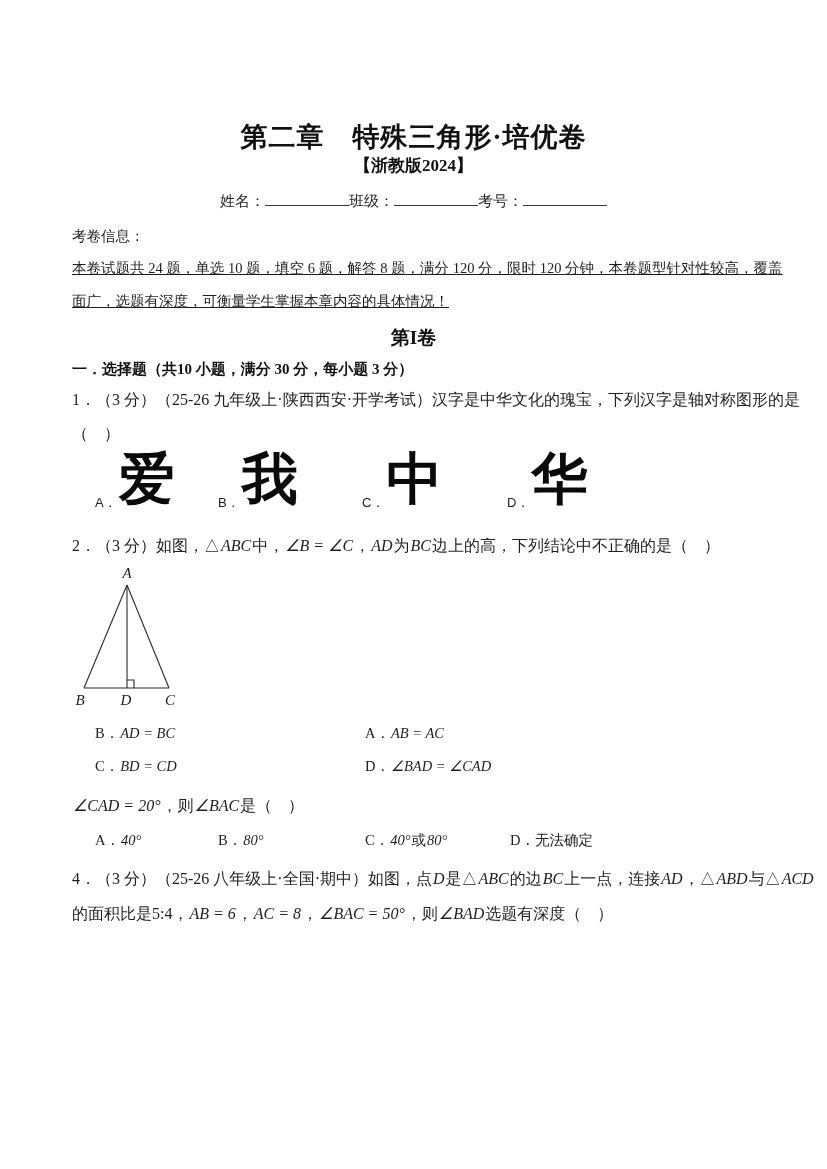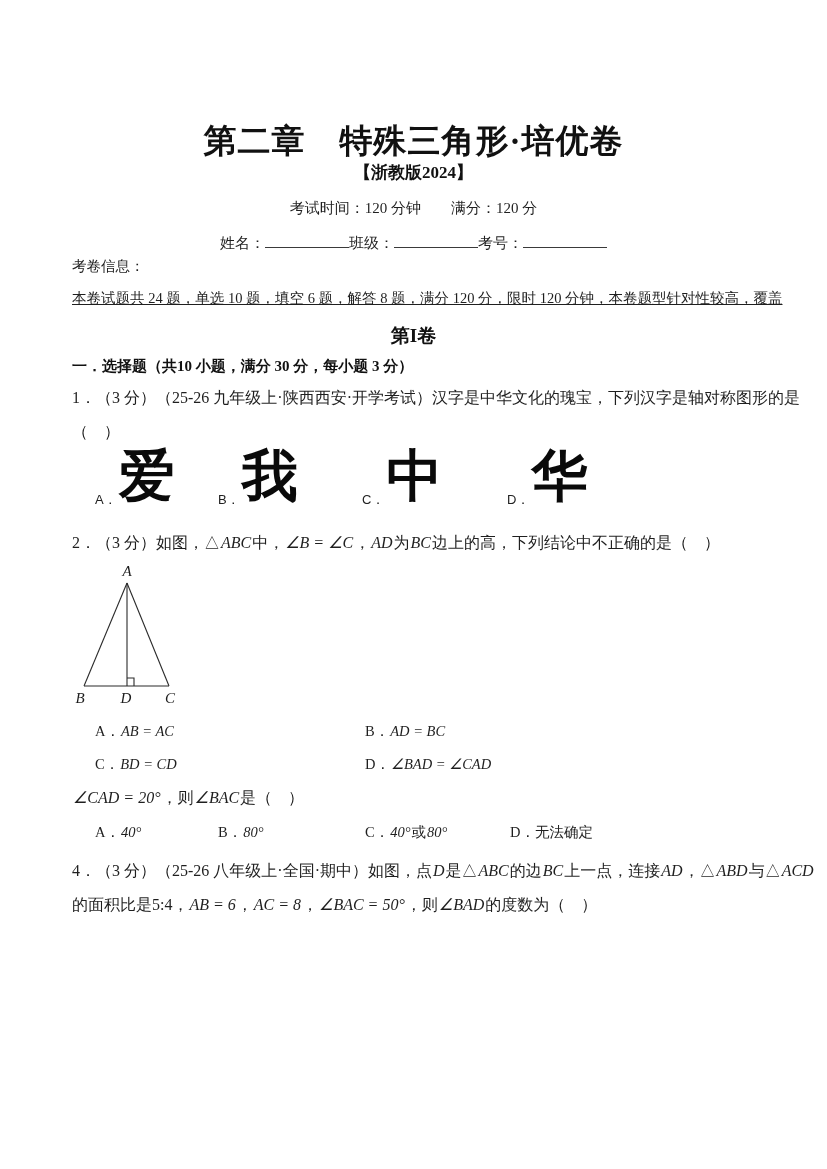--- a/index.html
+++ b/index.html
@@ -3,32 +3,32 @@
 <meta charset="utf-8">
 <style>
   html,body { margin:0; padding:0; background:#ffffff; }
   .page {
     position:relative; width:827px; height:1169px; background:#fff;
     font-family:"Liberation Serif", serif; color:#1f1f1f; overflow:hidden;
     box-sizing:border-box; padding:0 72px;
   }
   .nowrap { white-space:nowrap; }
   .doc-title {
-    margin:121px 0 0 0; text-align:center; font-size:33px; font-weight:bold;
+    margin:121px 0 0 0; text-align:center; font-size:27px; font-weight:bold;
     color:#111; letter-spacing:1px; line-height:1.25;
   }
   .edition { text-align:center; font-size:17px; font-weight:bold; color:#111; line-height:1.3; }
   .exam-meta { margin-top:15px; text-align:center; font-size:15px; line-height:1.3; }
   .exam-meta .gap { display:inline-block; width:30px; }
   .fill-line { margin-top:13px; text-align:center; font-size:15px; line-height:1.35; }
   .blank {
     display:inline-block; width:84px; height:15px;
     border-bottom:1px solid #3a3a3a; vertical-align:baseline;
   }
-  .info-heading { margin-top:3px; font-size:14.5px; line-height:1.4; }
+  .info-heading { margin-top:15px; font-size:14.5px; line-height:1.4; }
   .info-line { margin-top:12px; font-size:14.5px; line-height:1.4;text-decoration:underline; }
   .part-title { margin-top:15px; text-align:center; font-size:19px; font-weight:bold; color:#111; line-height:1.3; }
   .section-heading { margin-top:8px; font-size:15px; font-weight:bold; color:#111; line-height:1.35; }
   .qline { margin-top:12px; font-size:16px; line-height:1.4; }
   .qline.first { margin-top:10px; }
   .math { font-family:Liberation Serif, serif; font-style:italic; padding:0 1px; }
   .cjk { font-style:normal; }
 
   
   .q1-options { margin-top:4px; padding-left:23px; display:flex; align-items:flex-end; }
@@ -45,41 +45,39 @@
   .figure-wrap svg { display:block; }
   .fig-label { font-family:"Liberation Serif", serif; font-style:italic; font-size:15px; fill:#1c1c1c; }
 
   
   .q2-options { margin-top:8px; padding-left:23px; display:grid; grid-template-columns:270px 1fr; row-gap:13px; font-size:14.5px; line-height:1.4; }
   .q3-options { margin-top:12px; padding-left:23px; display:flex; font-size:14.5px; line-height:1.4; }
   .q3-opt.w1 { width:123px; } .q3-opt.w2 { width:147px; } .q3-opt.w3 { width:145px; }
   .q2-m18 { margin-top:18px; }
   .q2-m20 { margin-top:20px; }
   .q2-m26 { margin-top:26px; }
-  .q3-m13 { margin-top:13px; }
+  .q3-m13 { margin-top:19px; }
 </style>
 </head>
 <body>
 
 <div class="page">
 
   <h1 class="doc-title nowrap">第二章　特殊三角形·培优卷</h1>
 
   <div class="edition nowrap">【浙教版2024】</div>
 
-  <div class="exam-meta nowrap">
-    <span>考试时间：120 分钟</span><span class="gap"></span><span>满分：120 分</span>
-  </div>
 
   <div class="fill-line nowrap">
     <span>姓名：</span><span class="blank"></span><span>班级：</span><span class="blank"></span><span>考号：</span><span class="blank"></span>
   </div>
 
   <div class="info-heading nowrap">考卷信息：</div>
   <div class="info-line nowrap">本卷试题共 24 题，单选 10 题，填空 6 题，解答 8 题，满分 120 分，限时 120 分钟，本卷题型针对性较高，覆盖</div>
+  <div class="info-line nowrap">面广，选题有深度，可衡量学生掌握本章内容的具体情况！</div>
 
   <div class="part-title nowrap">第I卷</div>
   <div class="section-heading nowrap">一．选择题（共10 小题，满分 30 分，每小题 3 分）</div>
 
   <div class="qline first nowrap">1．（3 分）（25-26 九年级上·陕西西安·开学考试）汉字是中华文化的瑰宝，下列汉字是轴对称图形的是</div>
   <div class="qline nowrap">（　）</div>
   <div class="q1-options">
     <div class="q1-opt w1">
       <span class="q1-label">A．</span>
       <span class="bigchar">爱</span>
@@ -110,30 +108,30 @@
         <path d="M 61 115 L 68 115 L 68 123"></path>
       </g>
       <text class="fig-label" x="61" y="13" text-anchor="middle">A</text>
       <text class="fig-label" x="14" y="140" text-anchor="middle">B</text>
       <text class="fig-label" x="60" y="140" text-anchor="middle">D</text>
       <text class="fig-label" x="104" y="140" text-anchor="middle">C</text>
     </svg>
   </div>
 
   <div class="q2-options">
+    <div><span>B．</span><span><span class="math">AD = BC</span></span></div>
     <div><span>A．</span><span><span class="math">AB = AC</span></span></div>
-    <div><span>B．</span><span><span class="math">AD = BC</span></span></div>
     <div><span>C．</span><span><span class="math">BD = CD</span></span></div>
     <div><span>D．</span><span><span class="math">∠BAD = ∠CAD</span></span></div>
   </div>
 
   <div class="qline q3-m13 nowrap"><span class="math">∠CAD = 20°</span><span class="cjk">，则</span><span class="math">∠BAC</span><span class="cjk">是（　）</span></div>
   <div class="q3-options">
     <div class="q3-opt w1"><span>A．</span><span><span class="math">40°</span></span></div>
     <div class="q3-opt w2"><span>B．</span><span><span class="math">80°</span></span></div>
     <div class="q3-opt w3"><span>C．</span><span><span class="math">40°</span><span class="cjk">或</span><span class="math">80°</span></span></div>
     <div class="q3-opt"><span>D．</span><span><span class="cjk">无法确定</span></span></div>
   </div>
 
   <div class="qline q2-m18 nowrap"><span class="cjk">4．（3 分）（25-26 八年级上·全国·期中）如图，点</span><span class="math">D</span><span class="cjk">是△</span><span class="math">ABC</span><span class="cjk">的边</span><span class="math">BC</span><span class="cjk">上一点，连接</span><span class="math">AD</span><span class="cjk">，△</span><span class="math">ABD</span><span class="cjk">与△</span><span class="math">ACD</span></div>
-  <div class="qline nowrap"><span class="cjk">的面积比是5:4，</span><span class="math">AB = 6</span><span class="cjk">，</span><span class="math">AC = 8</span><span class="cjk">，</span><span class="math">∠BAC = 50°</span><span class="cjk">，则</span><span class="math">∠BAD</span><span class="cjk">的度数为（　）</span></div>
+  <div class="qline nowrap"><span class="cjk">的面积比是5:4，</span><span class="math">AB = 6</span><span class="cjk">，</span><span class="math">AC = 8</span><span class="cjk">，</span><span class="math">∠BAC = 50°</span><span class="cjk">，则</span><span class="math">∠BAD</span><span class="cjk">选题有深度（　）</span></div>
 
 </div>
 
 </body></html>

